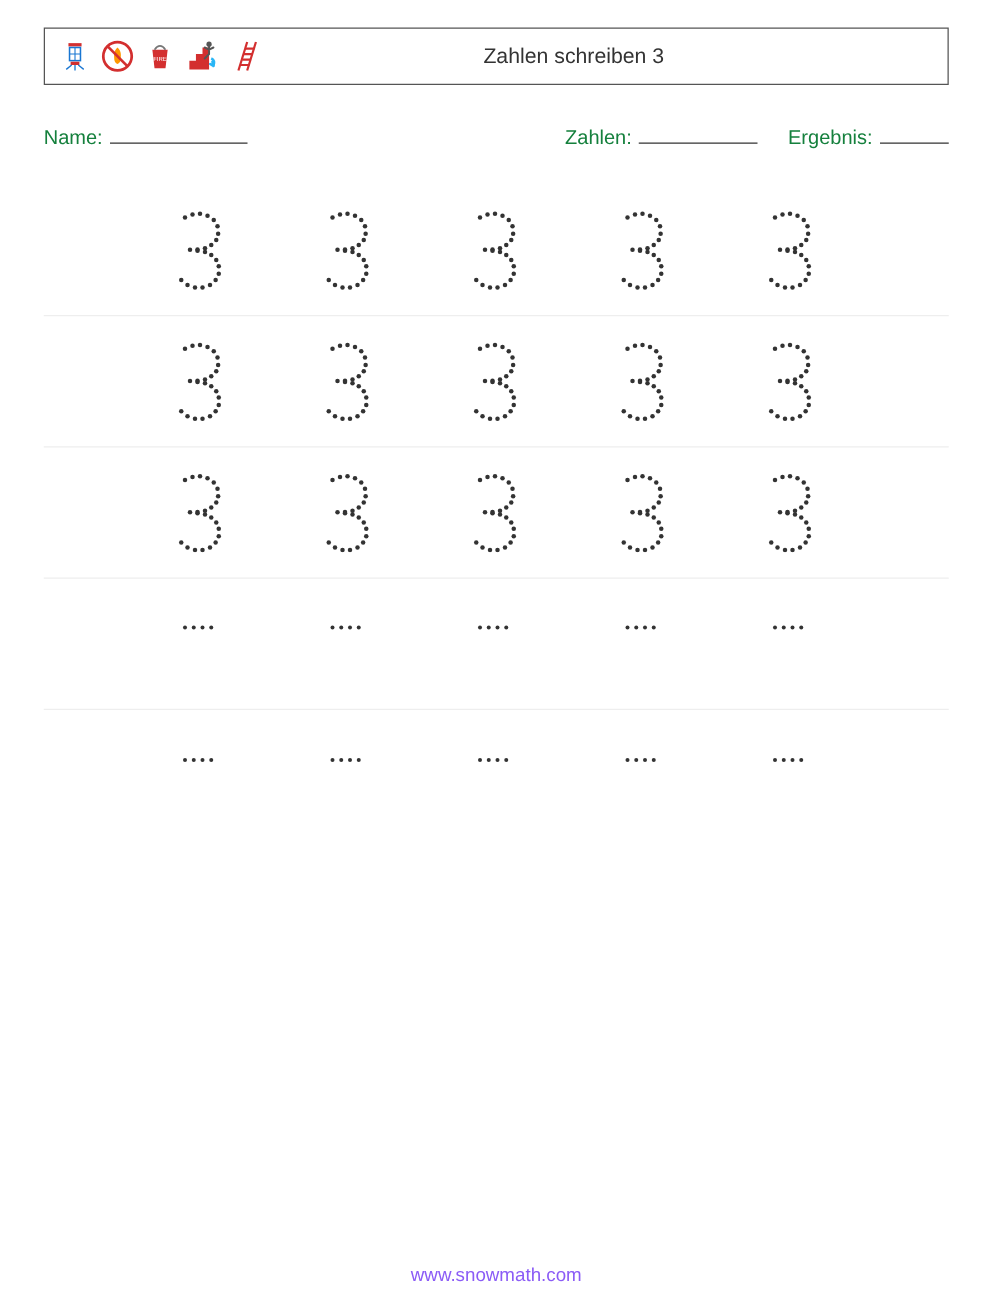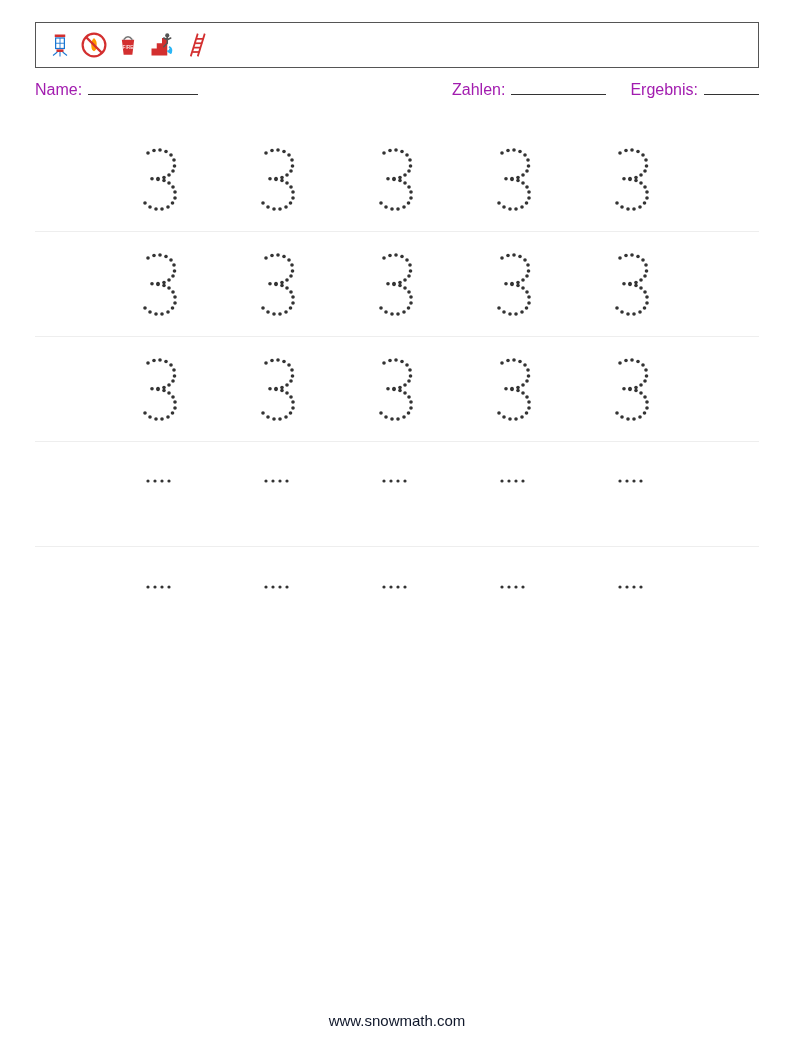--- a/index.html
+++ b/index.html
@@ -33,23 +33,23 @@
   .title {
     flex: 1;
     text-align: center;
     font-size: 17px;
     color: #333;
     padding-right: 40px;
   }
   .meta-row {
     display: flex;
     justify-content: space-between;
-    margin-top: 13px;
+    margin-top: 33px;
     font-size: 16px;
-    color: #a21caf;
+    color: #15803d;
   }
   .meta-left, .meta-right { display: flex; gap: 24px; }
   .field { display: flex; align-items: baseline; gap: 6px; }
   .blank {
     display: inline-block;
     border-bottom: 1.2px solid #333;
     height: 14px;
   }
   .b-name { width: 110px; }
   .b-date { width: 95px; }
@@ -75,21 +75,21 @@
   .three-svg { width: 46px; height: 64px; }
   .dotbase-svg { width: 28px; height: 10px; }
 
   .footer {
     position: absolute;
     bottom: 24px;
     left: 0;
     right: 0;
     text-align: center;
     font-size: 15px;
-    color: #0f172a;
+    color: #8b5cf6;
   }
 </style>
 </head>
 <body>
 
 <svg width="0" height="0" style="position:absolute">
   <defs>
 
     <symbol id="sym-three" viewBox="0 0 46 64">
       <g fill="#333">
@@ -188,20 +188,21 @@
       <svg class="ic">
           <use href="#ic-bucket"></use>
         </svg>
       <svg class="ic">
           <use href="#ic-exit"></use>
         </svg>
       <svg class="ic">
           <use href="#ic-ladder"></use>
         </svg>
     </div>
+    <div class="title">Zahlen schreiben 3</div>
   </div>
 
   <div class="meta-row">
     <div class="meta-left">
       <div class="field">
         <span>Name:</span>
         <span class="blank b-name"></span>
       </div>
     </div>
     <div class="meta-right">

